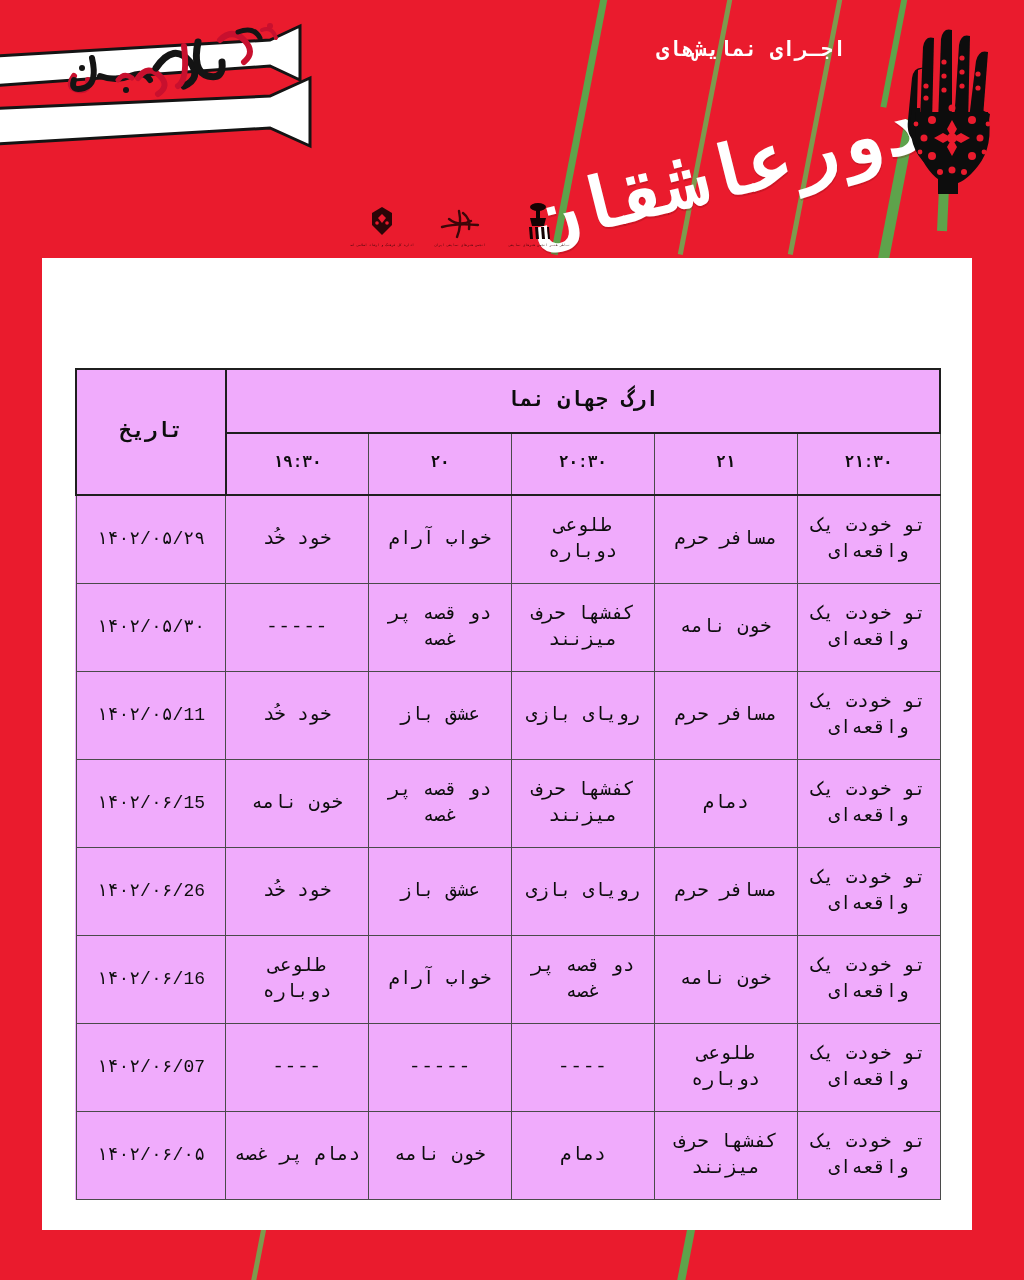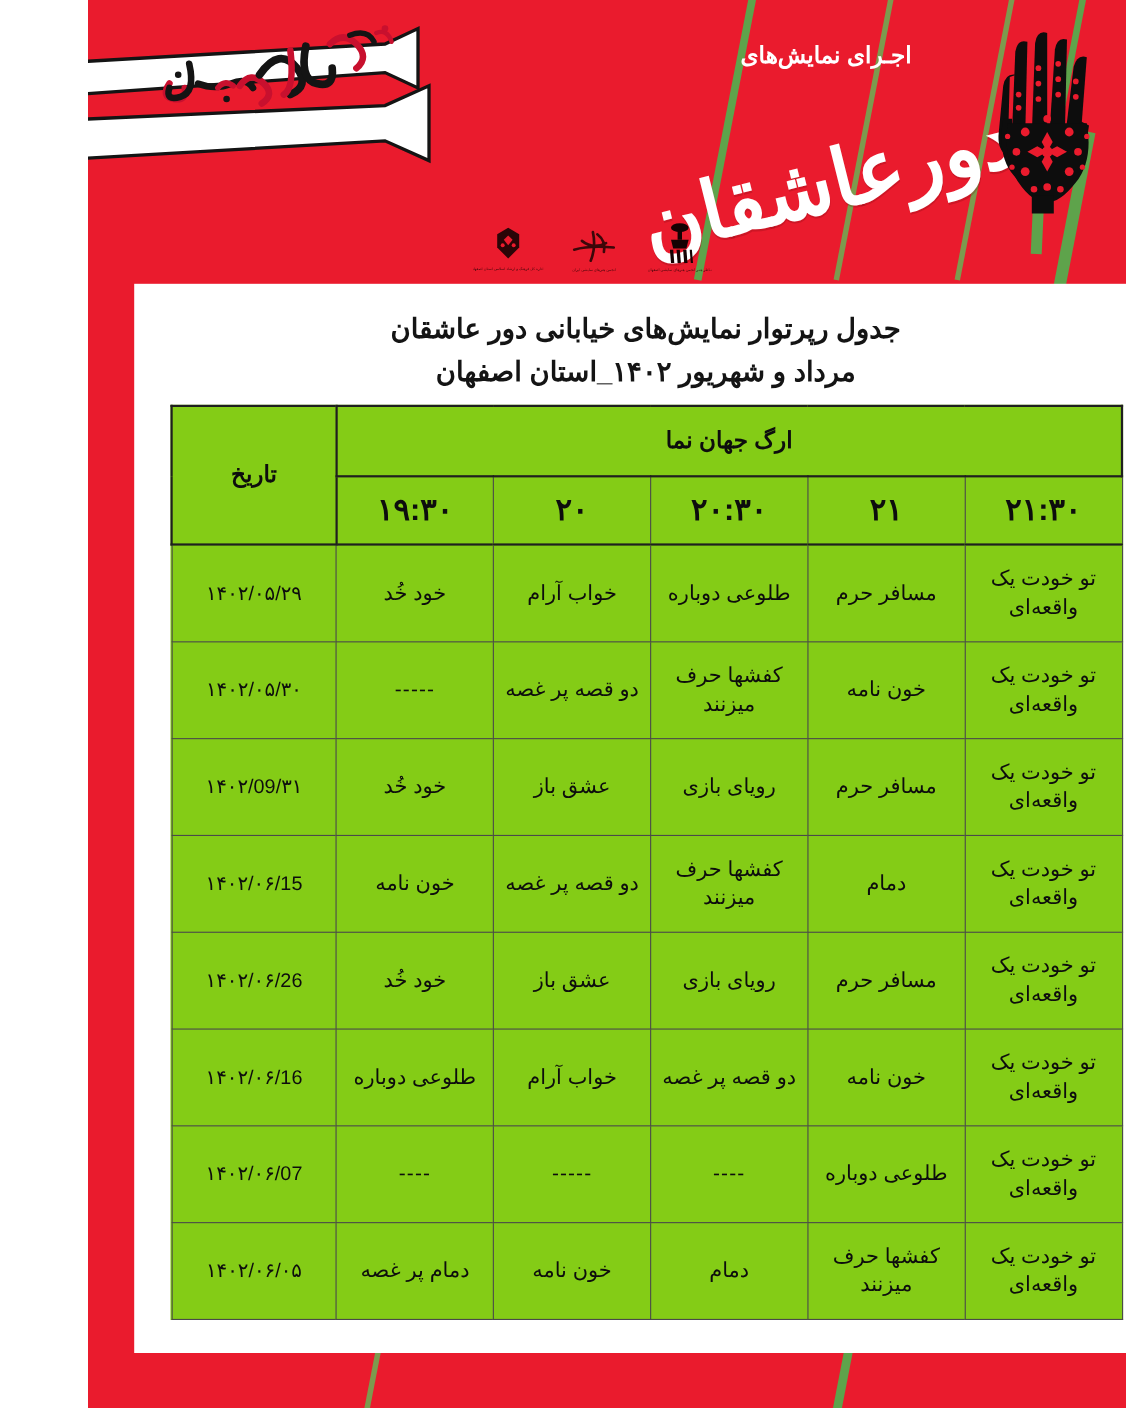--- a/index.html
+++ b/index.html
@@ -2,25 +2,25 @@
 <html lang="fa" dir="rtl"><head>
 <meta charset="utf-8">
 <style>
   html, body {
     margin: 0;
     padding: 0;
     background: #ffffff;
   }
   #poster {
     position: relative;
-    width: 944px;
+    width: 1024px;
     height: 1280px;
     overflow: hidden;
     background: #ea1b2d;
-    font-family: Liberation Sans, sans-serif;
+    font-family: Liberation Mono, monospace;
   }
 
   
   .stripe {
     position: absolute;
     background: #5ea34b;
     transform-origin: top center;
     pointer-events: none;
   }
   .stripe.thin { background: #7d9a4e; }
@@ -129,21 +129,21 @@
     position: absolute;
     left: 33px;
     top: 110px;
     width: 866px;
   }
   table.rep {
     width: 100%;
     border-collapse: collapse;
     table-layout: fixed;
     direction: rtl;
-    background: #84cc16;
+    background: #f0abfc;
   }
   table.rep th, table.rep td {
     border: 1px solid #4a4a4a;
     text-align: center;
     vertical-align: middle;
     color: #0d0d0d;
     font-size: 19px;
     line-height: 1.32;
     padding: 4px 6px;
     font-weight: 400;
@@ -154,21 +154,21 @@
   }
   table.rep thead th.venue,
   table.rep thead th.datehead {
     border-width: 2px;
     border-color: #1f1f1f;
     font-size: 21px;
   }
   table.rep thead th.timehead {
     border-width: 2px 1px;
     border-color: #1f1f1f #4a4a4a;
-    font-size: 28px;
+    font-size: 16px;
     height: 52px;
   }
   table.rep thead tr.r1 th.venue { height: 54px; }
   table.rep thead tr.r1 th.datehead { height: 54px; }
   table.rep tbody td { height: 79px; }
   table.rep td.date { font-size: 18px; letter-spacing: .5px; }
   table.rep td.fixed { font-size: 19px; }
   .dash { letter-spacing: 1px; }
 
   
@@ -303,24 +303,20 @@
             <circle cx="22" cy="18" r="1.8"></circle>
         </g>
       </svg>
       <div class="logo-cap">اداره کل فرهنگ و ارشاد اسلامی
 استان اصفهان</div>
     </div>
   </div>
 
   <div class="card">
 
-    <div class="card-title">
-      <span>جدول رپرتوار نمایش‌های خیابانی دور عاشقان</span>
-      <span class="line2">مرداد و شهریور ۱۴۰۲_استان اصفهان</span>
-    </div>
 
     <div class="tbl-wrap">
       <table class="rep">
         <colgroup>
           <col class="c-time">
             <col class="c-time">
             <col class="c-time">
           <col class="c-time">
             <col class="c-time">
             <col class="c-date">
@@ -354,21 +350,21 @@
             <td class="fixed">دو قصه پر غصه</td>
             <td class="fixed dash">-----</td>
             <td class="date">۱۴۰۲/۰۵/۳۰</td>
           </tr>
           <tr>
             <td class="fixed">تو خودت یک واقعه‌ای</td>
             <td class="fixed">مسافر حرم</td>
             <td class="fixed">رویای بازی</td>
             <td class="fixed">عشق باز</td>
             <td class="fixed">خود خُد</td>
-            <td class="date">۱۴۰۲/09/۳۱</td>
+            <td class="date">۱۴۰۲/۰۵/11</td>
           </tr>
           <tr>
             <td class="fixed">تو خودت یک واقعه‌ای</td>
             <td class="fixed">دمام</td>
             <td class="fixed">کفشها حرف میزنند</td>
             <td class="fixed">دو قصه پر غصه</td>
             <td class="fixed">خون نامه</td>
             <td class="date">۱۴۰۲/۰۶/15</td>
           </tr>
           <tr>

